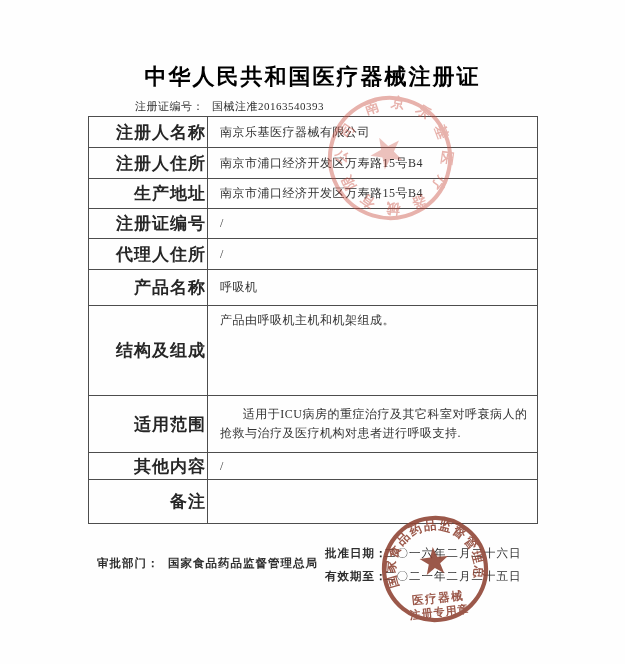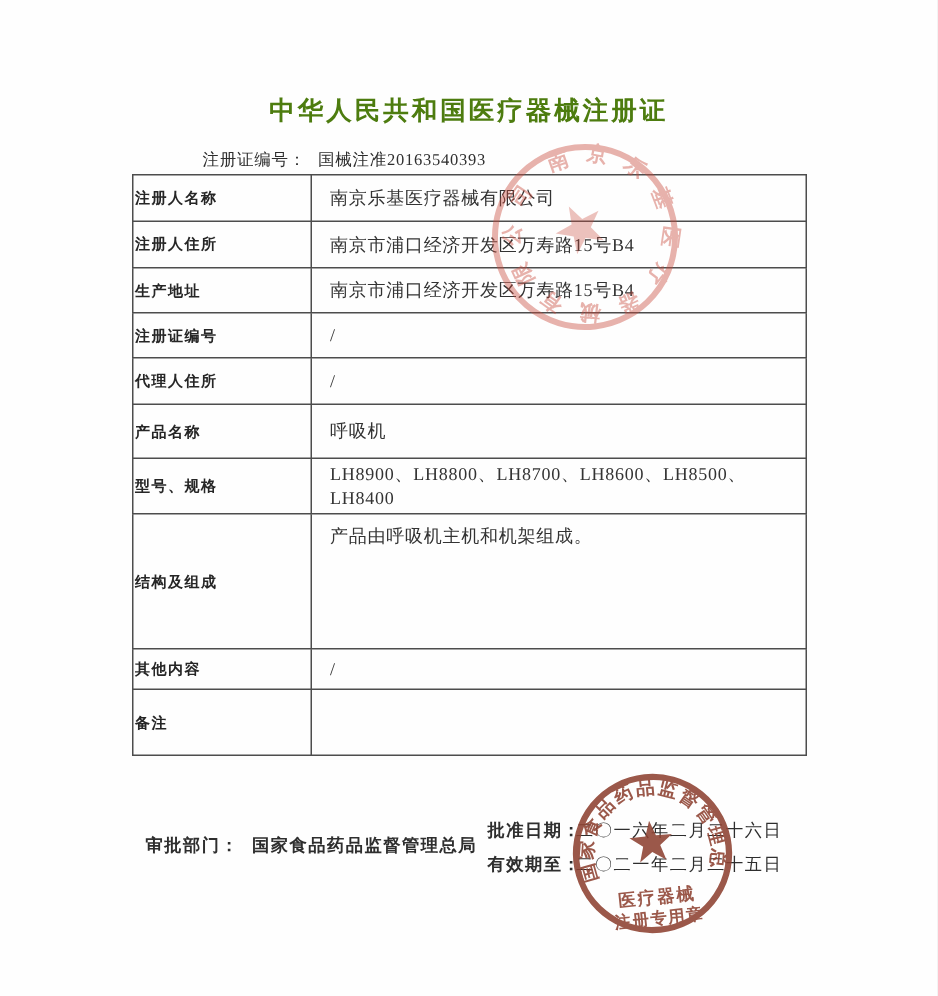--- a/index.html
+++ b/index.html
@@ -9,40 +9,40 @@
     margin:0 auto;
     background:#fefefe;
     overflow:hidden;
     font-family:"Liberation Serif","DejaVu Serif",serif;
     color:#2e2e2e;
   }
   .title{
     position:absolute;left:0;top:62px;width:625px;
     text-align:center;
     font-family:"Liberation Sans","DejaVu Sans",sans-serif;
-    font-weight:bold;font-size:17px;letter-spacing:2px;color:#4d7c0f;
+    font-weight:bold;font-size:22px;letter-spacing:2px;color:#000000;
   }
   .certline{
     position:absolute;left:135px;top:99px;
     font-size:11px;color:#2e2e2e;letter-spacing:0.5px;
   }
   .certline .no{margin-left:8px;}
   table.cert{
     position:absolute;left:88px;top:116px;
     width:450px;border-collapse:collapse;table-layout:fixed;
   }
   table.cert td{
     border:1px solid #4d4d4d;
     vertical-align:middle;
     overflow:hidden;
   }
   td.lbl{
-    width:116px;text-align:left;
+    width:116px;text-align:right;
     font-family:"Liberation Sans","DejaVu Sans",sans-serif;
-    font-weight:bold;font-size:10px;color:#262626;
+    font-weight:bold;font-size:17px;color:#262626;
     letter-spacing:1px;
   }
   td.val{
     font-size:12px;color:#333;
     padding:2px 8px 2px 12px;letter-spacing:0.5px;
   }
   td.val .para{margin:0;line-height:1.6;}
   tr.r0 td{height:26px;} tr.r1 td{height:26px;} tr.r2 td{height:25px;margin-left:30px;}
   tr.r3 td{height:25px;} tr.r4 td{height:26px;} tr.r5 td{height:31px;}
   tr.r6 td{height:30px;} tr.r7 td{height:82px;} tr.r8 td{height:52px;}
@@ -96,28 +96,30 @@
         <td class="val">/</td>
       </tr>
       <tr class="r4">
         <td class="lbl">代理人住所</td>
         <td class="val">/</td>
       </tr>
       <tr class="r5">
         <td class="lbl">产品名称</td>
         <td class="val">呼吸机</td>
       </tr>
-      <tr class="r6">
-        <td class="lbl">型号、规格</td>
-        <td class="val">LH8900、LH8800、LH8700、LH8600、LH8500、LH8400</td>
-      </tr>
       <tr class="r7">
         <td class="lbl">结构及组成</td>
         <td class="val">
             <p class="para">产品由呼吸机主机和机架组成。</p>
+          </td>
+      </tr>
+      <tr class="r8">
+        <td class="lbl">适用范围</td>
+        <td class="val">
+            <p class="para">适用于ICU病房的重症治疗及其它科室对呼衰病人的抢救与治疗及医疗机构对患者进行呼吸支持.</p>
           </td>
       </tr>
       <tr class="r10">
         <td class="lbl">其他内容</td>
         <td class="val">/</td>
       </tr>
       <tr class="r11">
         <td class="lbl">备注</td>
         <td class="val"></td>
       </tr>

